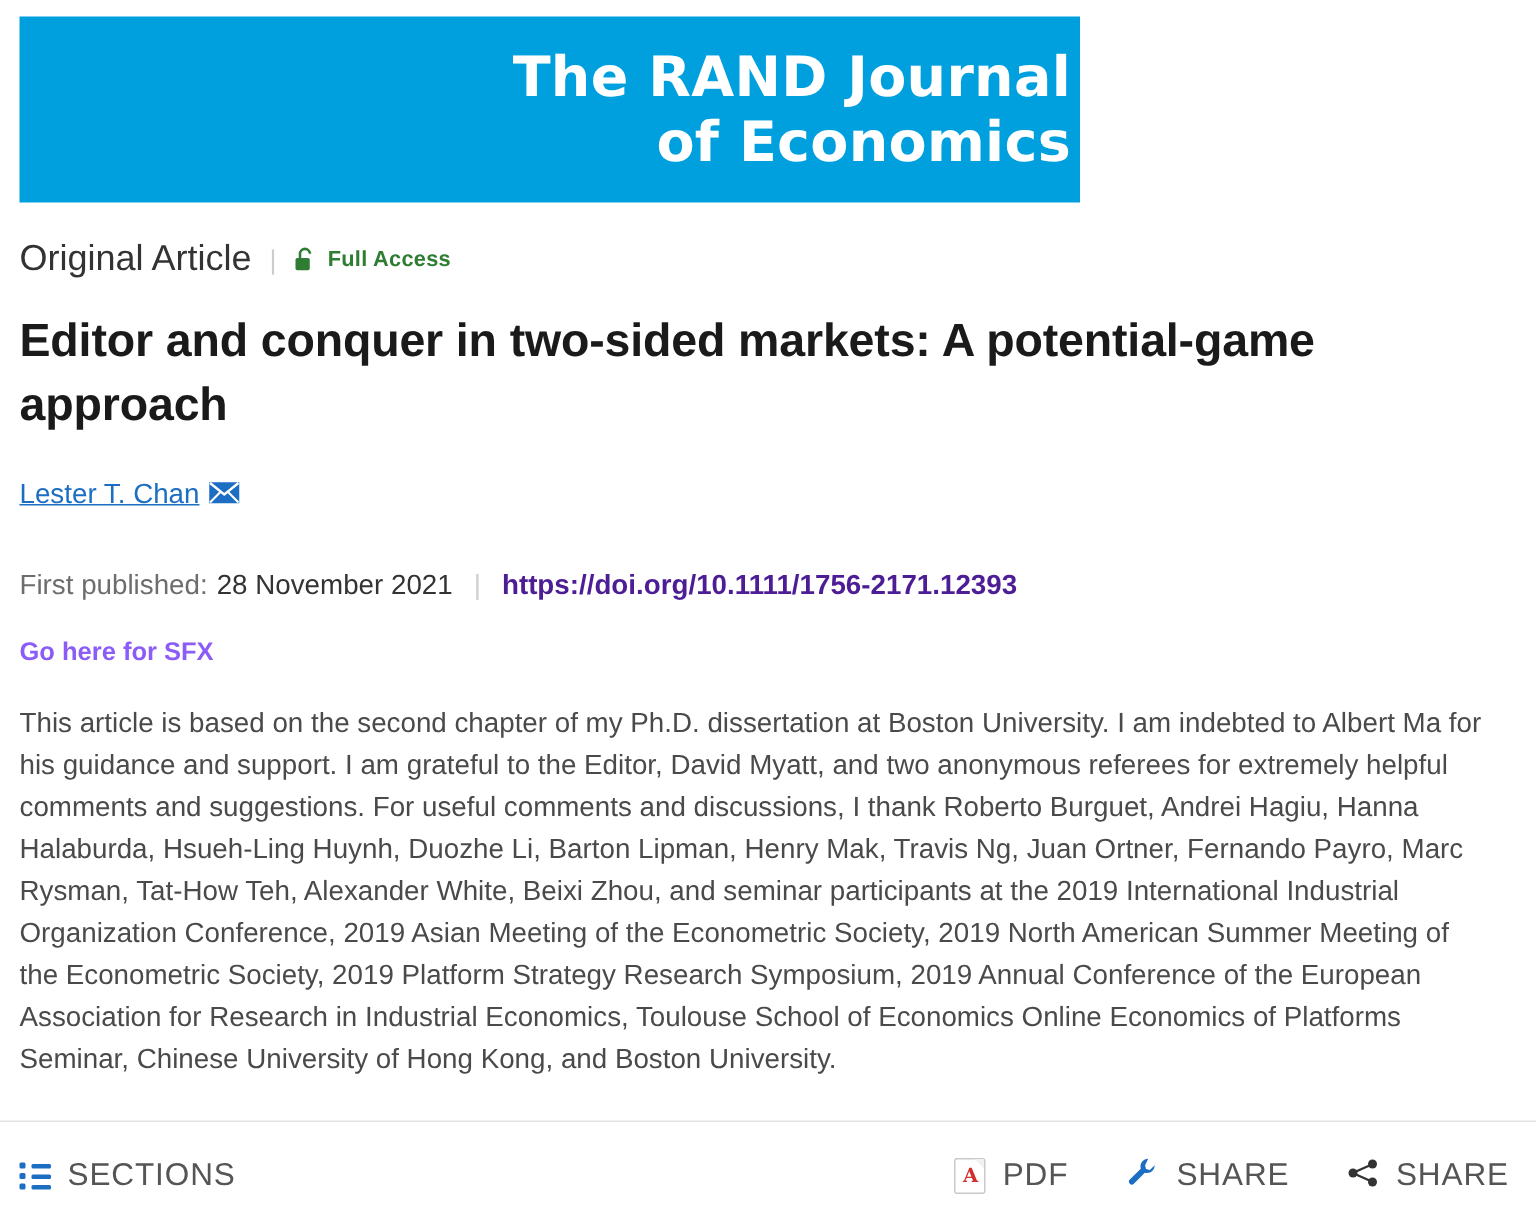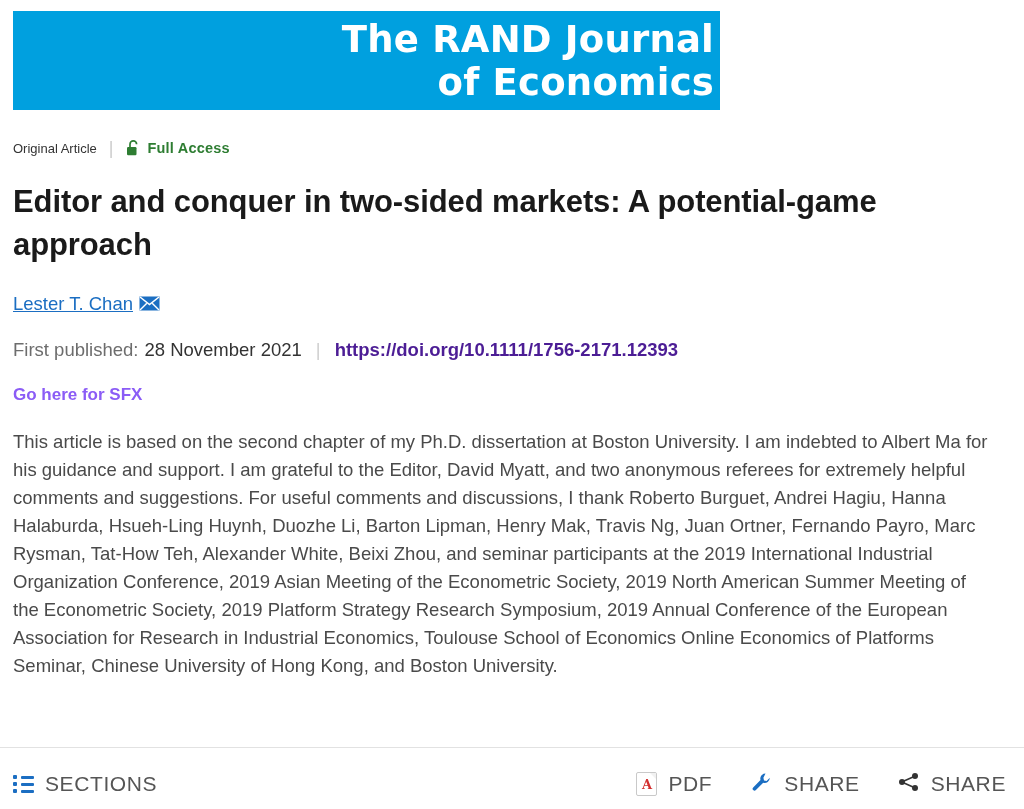--- a/index.html
+++ b/index.html
@@ -15,21 +15,21 @@
     position: relative;
     width: 1024px;
     height: 809px;
     background: #ffffff;
   }
 
   
   .banner {
     margin: 11px 0 0 13px;
     width: 707px;
-    height: 99px;
+    height: 124px;
     background: #00A0DF;
     display: flex;
     flex-direction: column;
     align-items: flex-end;
     justify-content: center;
     padding-right: 6px;
   }
   .banner-line1, .banner-line2 {
     color: #ffffff;
     font-family: "DejaVu Sans", sans-serif;
@@ -45,21 +45,21 @@
     padding: 0 13px;
   }
 
   .meta-row {
     display: flex;
     align-items: center;
     margin-top: 27px;
     height: 22px;
   }
   .article-type {
-    font-size: 13px;
+    font-size: 24px;
     color: #333333;
   }
   .meta-sep {
     color: #cccccc;
     margin: 0 12px;
     font-size: 18px;
     line-height: 1;
   }
   .access-wrap {
     display: flex;
@@ -100,21 +100,21 @@
   .author-name {
     color: #1b6ec2;
     font-size: 18.5px;
   }
   .envelope-icon {
     display: inline-flex;
     align-items: center;
   }
 
   .pubinfo {
-    margin-top: 24px;
+    margin-top: 39px;
     font-size: 18.5px;
     display: flex;
     align-items: center;
     flex-wrap: wrap;
   }
   .pubinfo .label { color: #6d6d6d; }
   .pubinfo .date { color: #333333; margin-left: 6px; }
   .pubinfo .bar { color: #cfcfcf; margin: 0 14px; }
   .pubinfo .doi {
     color: #4c1d95;

